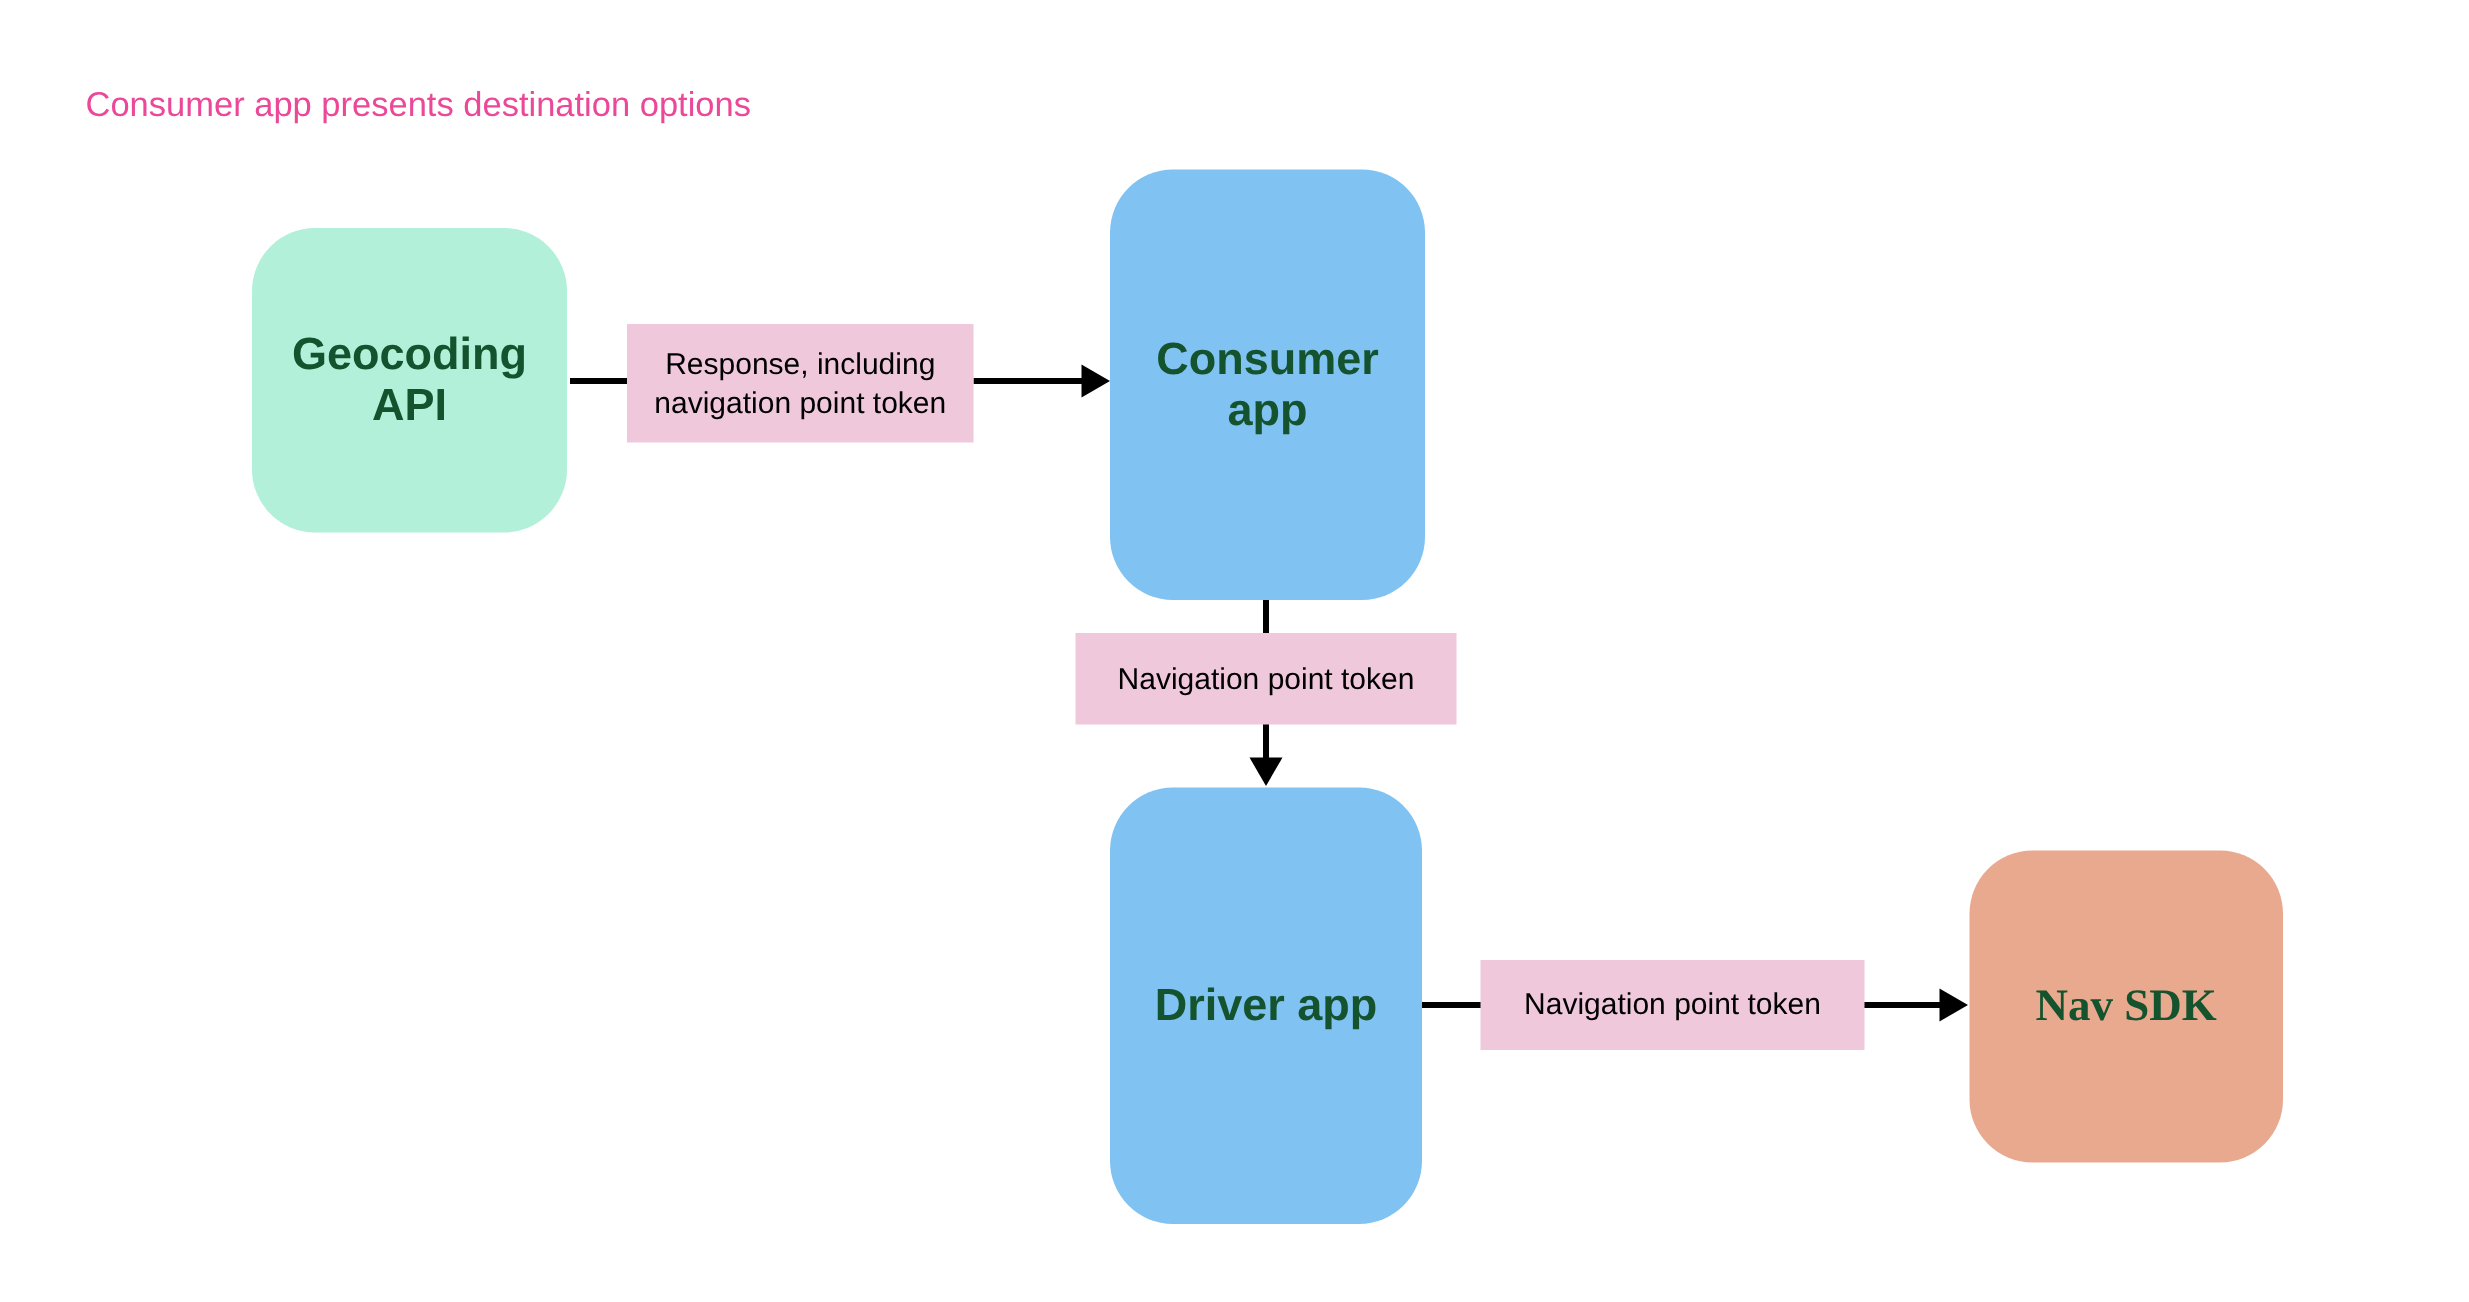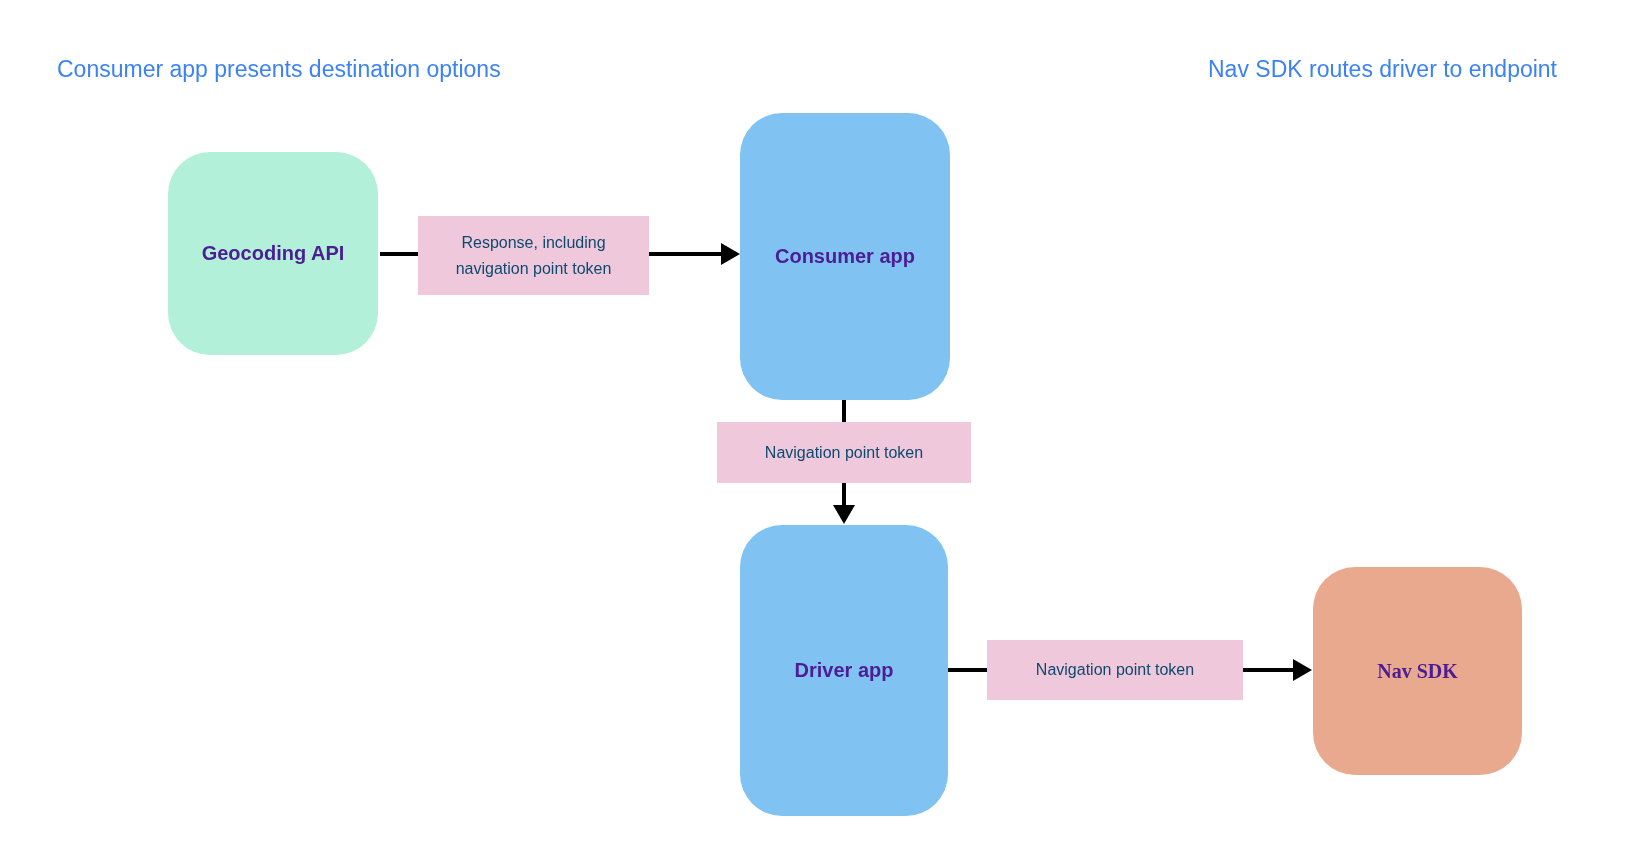--- a/index.html
+++ b/index.html
@@ -13,63 +13,62 @@
   .canvas {
     position: relative;
     width: 1646px;
     height: 868px;
     background: #ffffff;
   }
   .phase-label {
     position: absolute;
     font-size: 23px;
     line-height: 28px;
-    color: #3b82f6;
+    color: #ec4899;
     white-space: nowrap;
   }
   .node {
     position: absolute;
     border-radius: 42px;
     display: flex;
     align-items: center;
     justify-content: center;
     text-align: center;
   }
   .node-label {
-    font-size: 20px;
+    font-size: 30px;
     font-weight: 700;
-    color: #4c1d95;
+    color: #14532d;
   }
   .edge-label {
     position: absolute;
     display: flex;
     align-items: center;
     justify-content: center;
     text-align: center;
-    font-size: 16px;
+    font-size: 20px;
     line-height: 26px;
-    color: #0c4a6e;
+    color: #000000;
     padding: 2px 10px;
   }
   .arrow-layer {
     position: absolute;
     left: 0;
     top: 0;
     width: 1646px;
     height: 868px;
     pointer-events: none;
   }
 </style>
 </head>
 <body>
 
 <div class="canvas">
 
   <div class="phase-label" style="left:57px; top:55px;">Consumer app presents destination options</div>
-  <div class="phase-label" style="left:1208px; top:55px;">Nav SDK routes driver to endpoint</div>
 
   <svg class="arrow-layer" viewBox="0 0 1646 868">
     <g>
       <line x1="380" y1="254" x2="420" y2="254" stroke="#000000" stroke-width="4"></line>
     </g>
     <g>
       <line x1="649" y1="254" x2="723" y2="254" stroke="#000000" stroke-width="4"></line>
       <polygon points="721,243 721,265 740,254" fill="#000000"></polygon>
     </g>
     <g>

